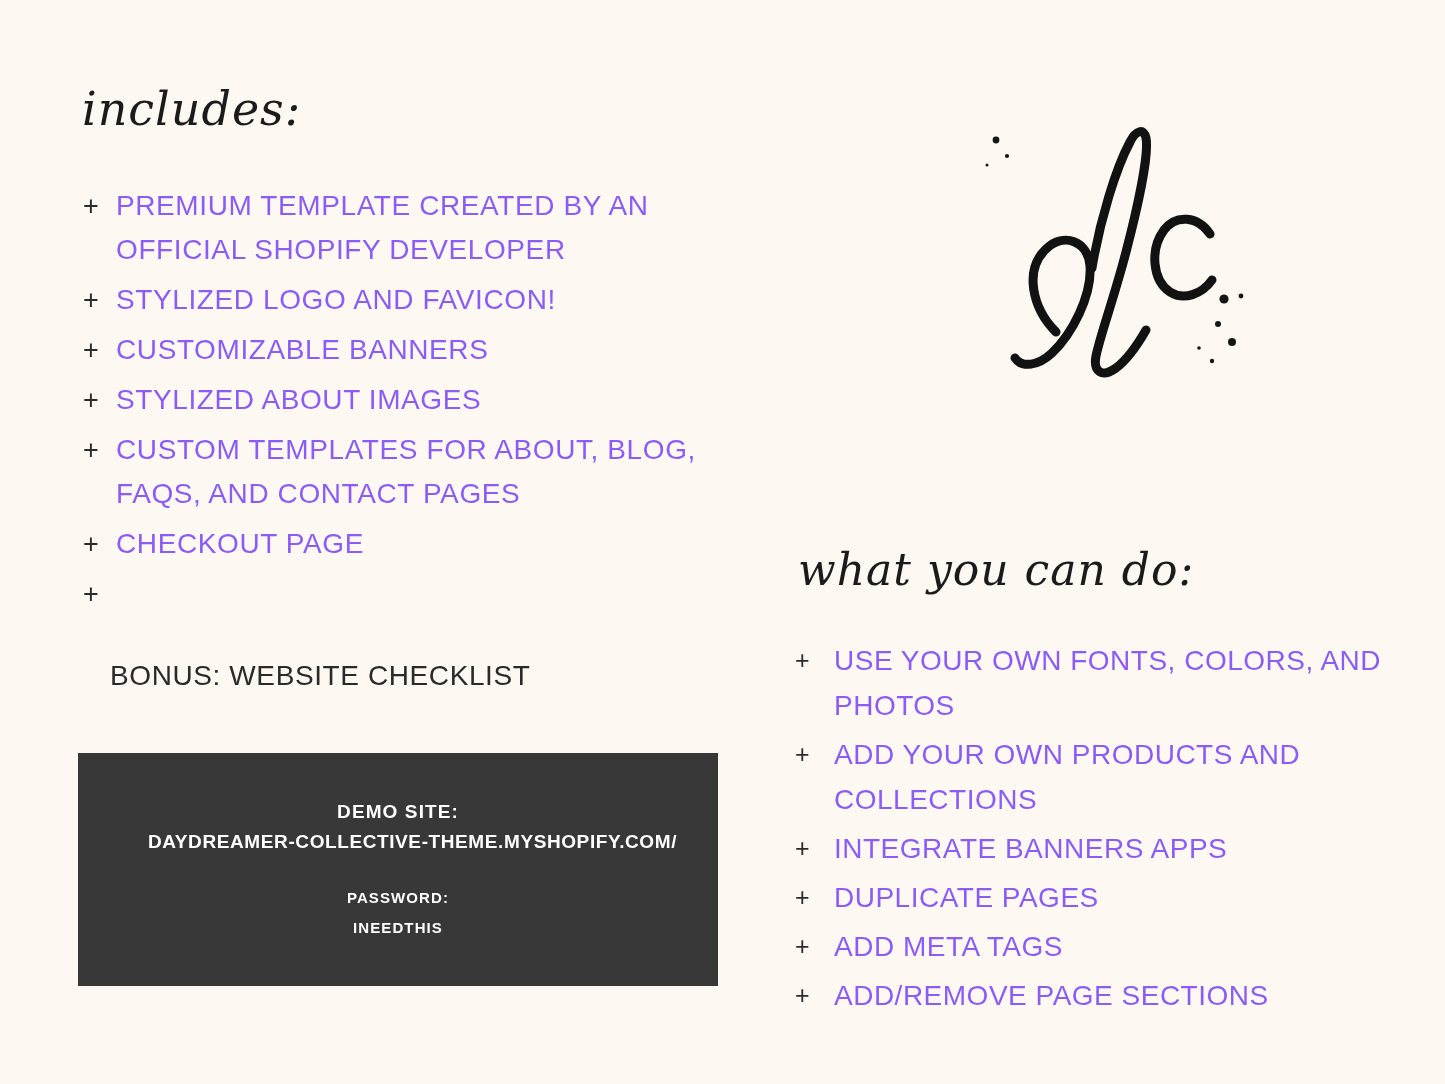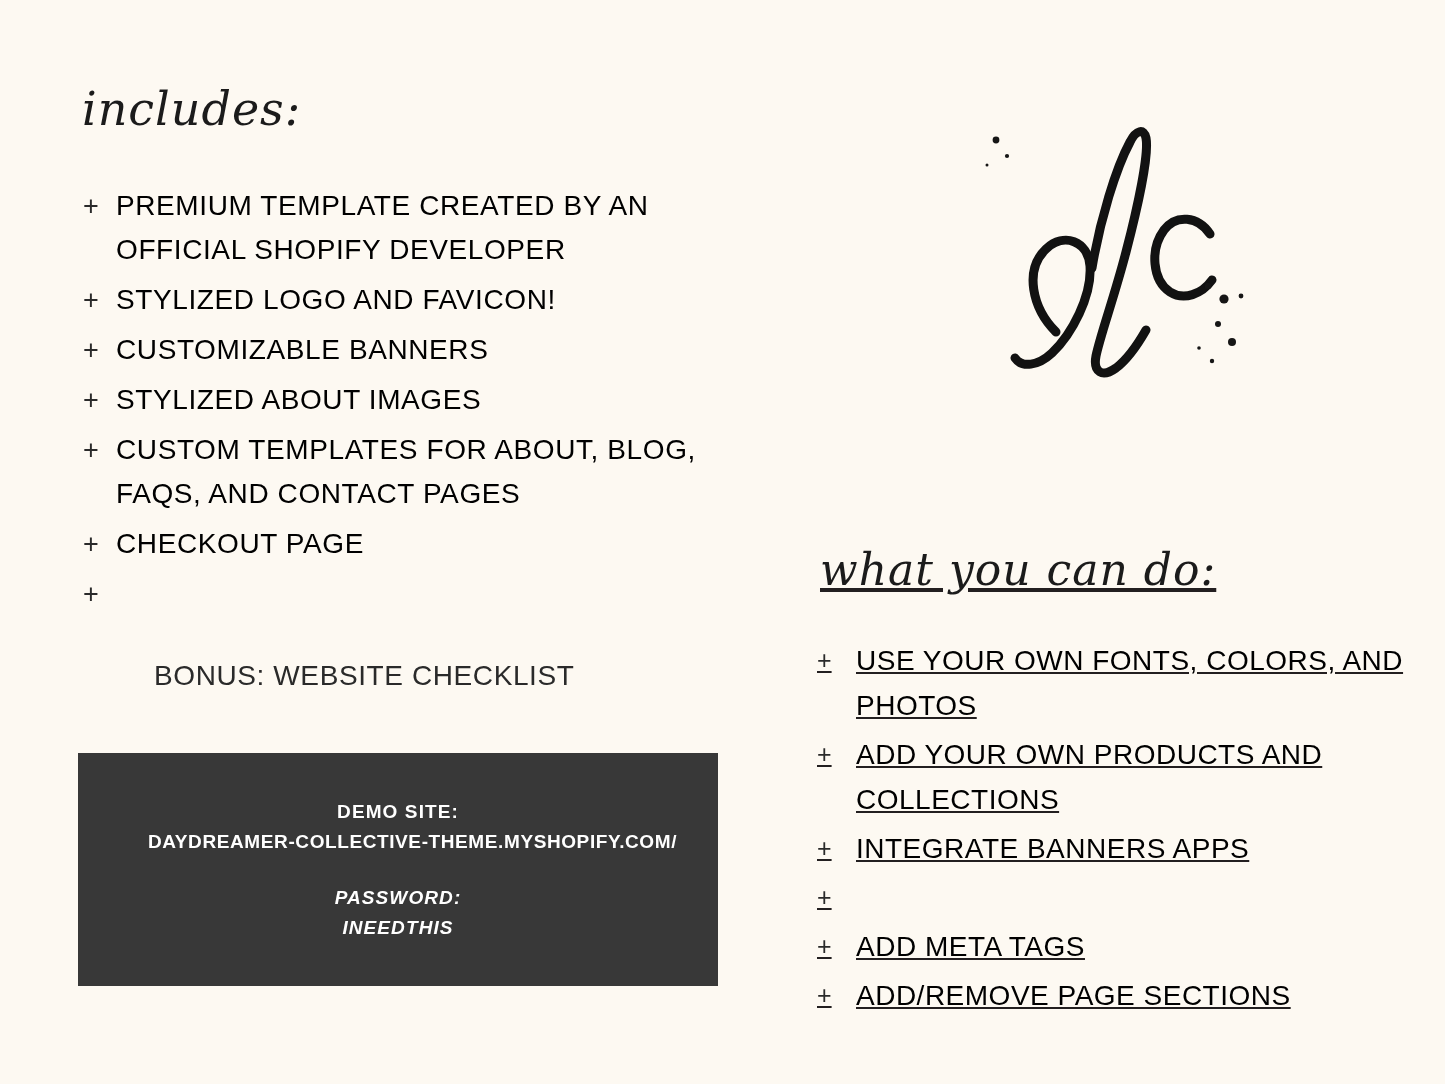--- a/index.html
+++ b/index.html
@@ -65,29 +65,29 @@
     font-weight: 400;
     text-align: left;
     padding-left: 5px;
     box-sizing: border-box;
   }
 
   .bullet-text {
     font-size: 28px;
     line-height: 44px;
     letter-spacing: 0.6px;
-    color: #000000;
+    color: #8b5cf6;
     max-width: 620px;
   }
 
   .bonus-line {
     font-size: 28px;
     letter-spacing: 0.6px;
     color: #2a2a2a;
-    margin: 44px 0 0 76px;
+    margin: 44px 0 0 32px;
   }
 
   
   .demo-box {
     position: absolute;
     left: 78px;
     top: 753px;
     width: 640px;
     height: 233px;
     background: #383838;
@@ -115,42 +115,40 @@
     line-height: 30px;
     word-break: break-all;
     padding-left: 29px;
   }
 
   .demo-box .gap {
     height: 26px;
   }
 
   .demo-box .pw {
-    font-size: 19px;
+    font-size: 15px;
     font-weight: bold;
     letter-spacing: 1.1px;
     line-height: 30px;
-    font-style: italic;
   }
 
   
   .logo-wrap {
     position: absolute;
     left: 960px;
     top: 110px;
     width: 320px;
     height: 320px;
   }
 
   .right-col {
     position: absolute;
-    left: 812px;
+    left: 790px;
     top: 548px;
     width: 620px;
-    text-decoration: underline;
   }
 
   .right-col .script-heading {
     font-size: 44px;
     line-height: 1;
     margin: 0 0 46px 8px;
   }
 
   .right-col .bullet-list li {
     margin-bottom: 4px;
@@ -252,20 +250,21 @@
       <li>
         <span class="plus">+</span>
         <span class="bullet-text">ADD YOUR OWN PRODUCTS AND COLLECTIONS</span>
       </li>
       <li>
         <span class="plus">+</span>
         <span class="bullet-text">INTEGRATE BANNERS APPS</span>
       </li>
       <li>
         <span class="plus">+</span>
+        <span class="bullet-text">DUPLICATE PAGES</span>
       </li>
       <li>
         <span class="plus">+</span>
         <span class="bullet-text">ADD META TAGS</span>
       </li>
       <li>
         <span class="plus">+</span>
         <span class="bullet-text">ADD/REMOVE PAGE SECTIONS</span>
       </li>
     </ul>

